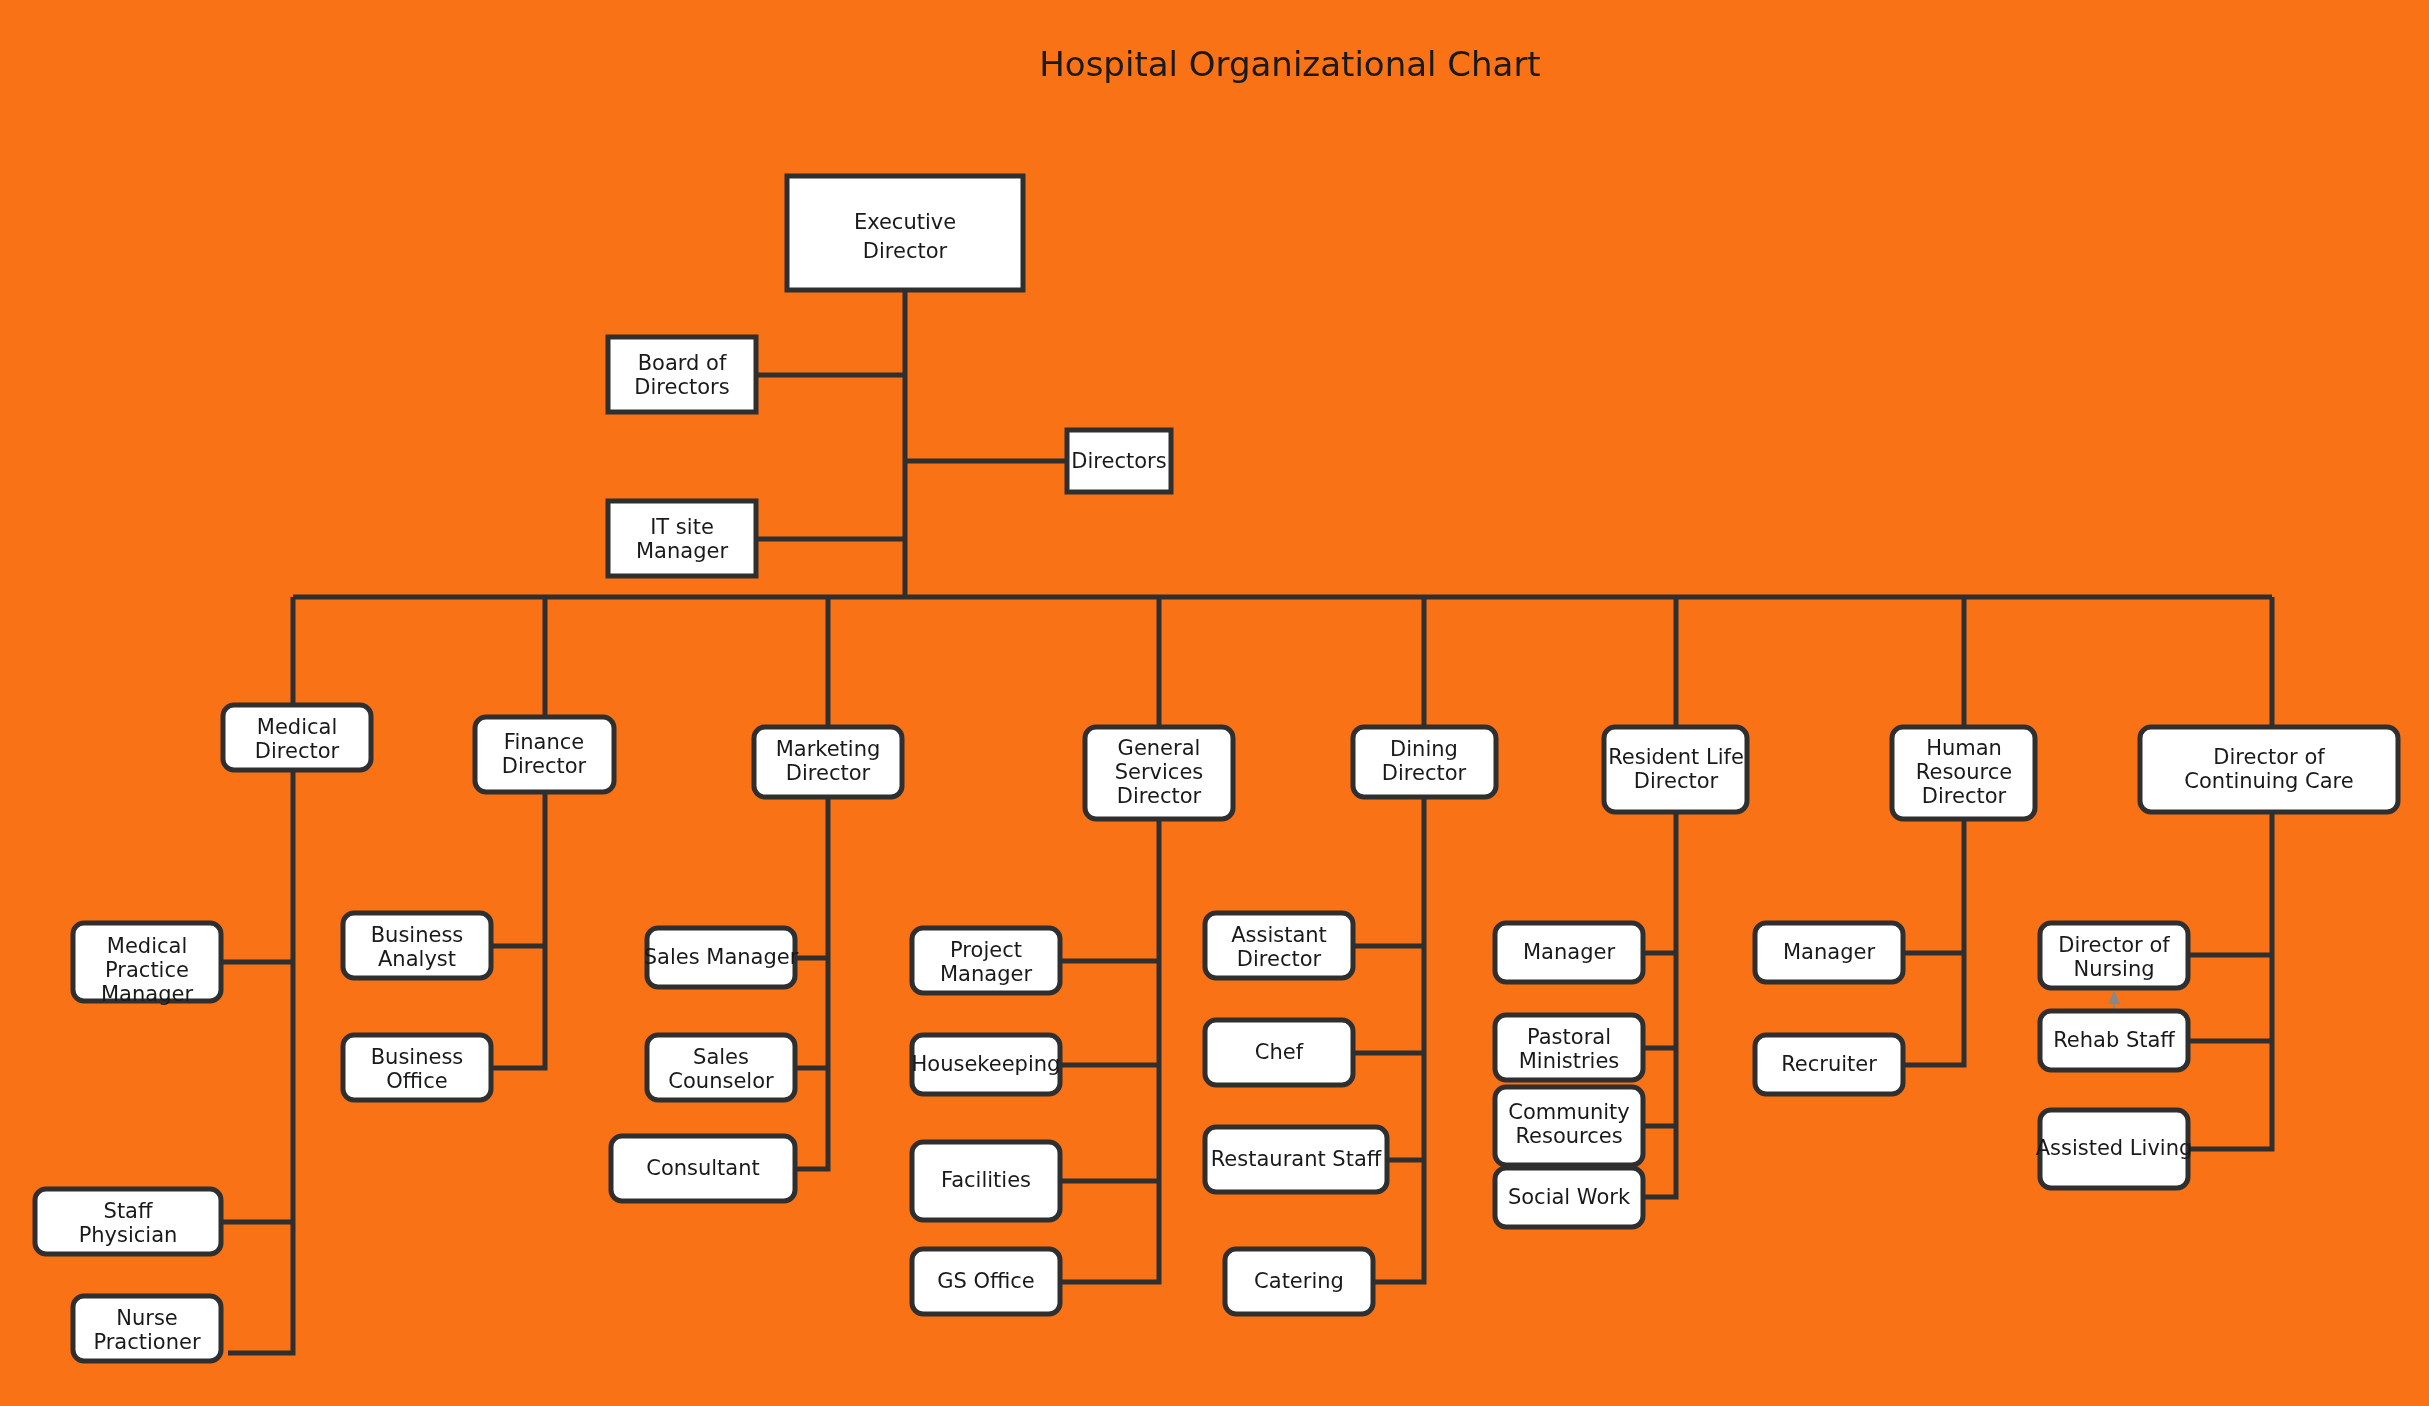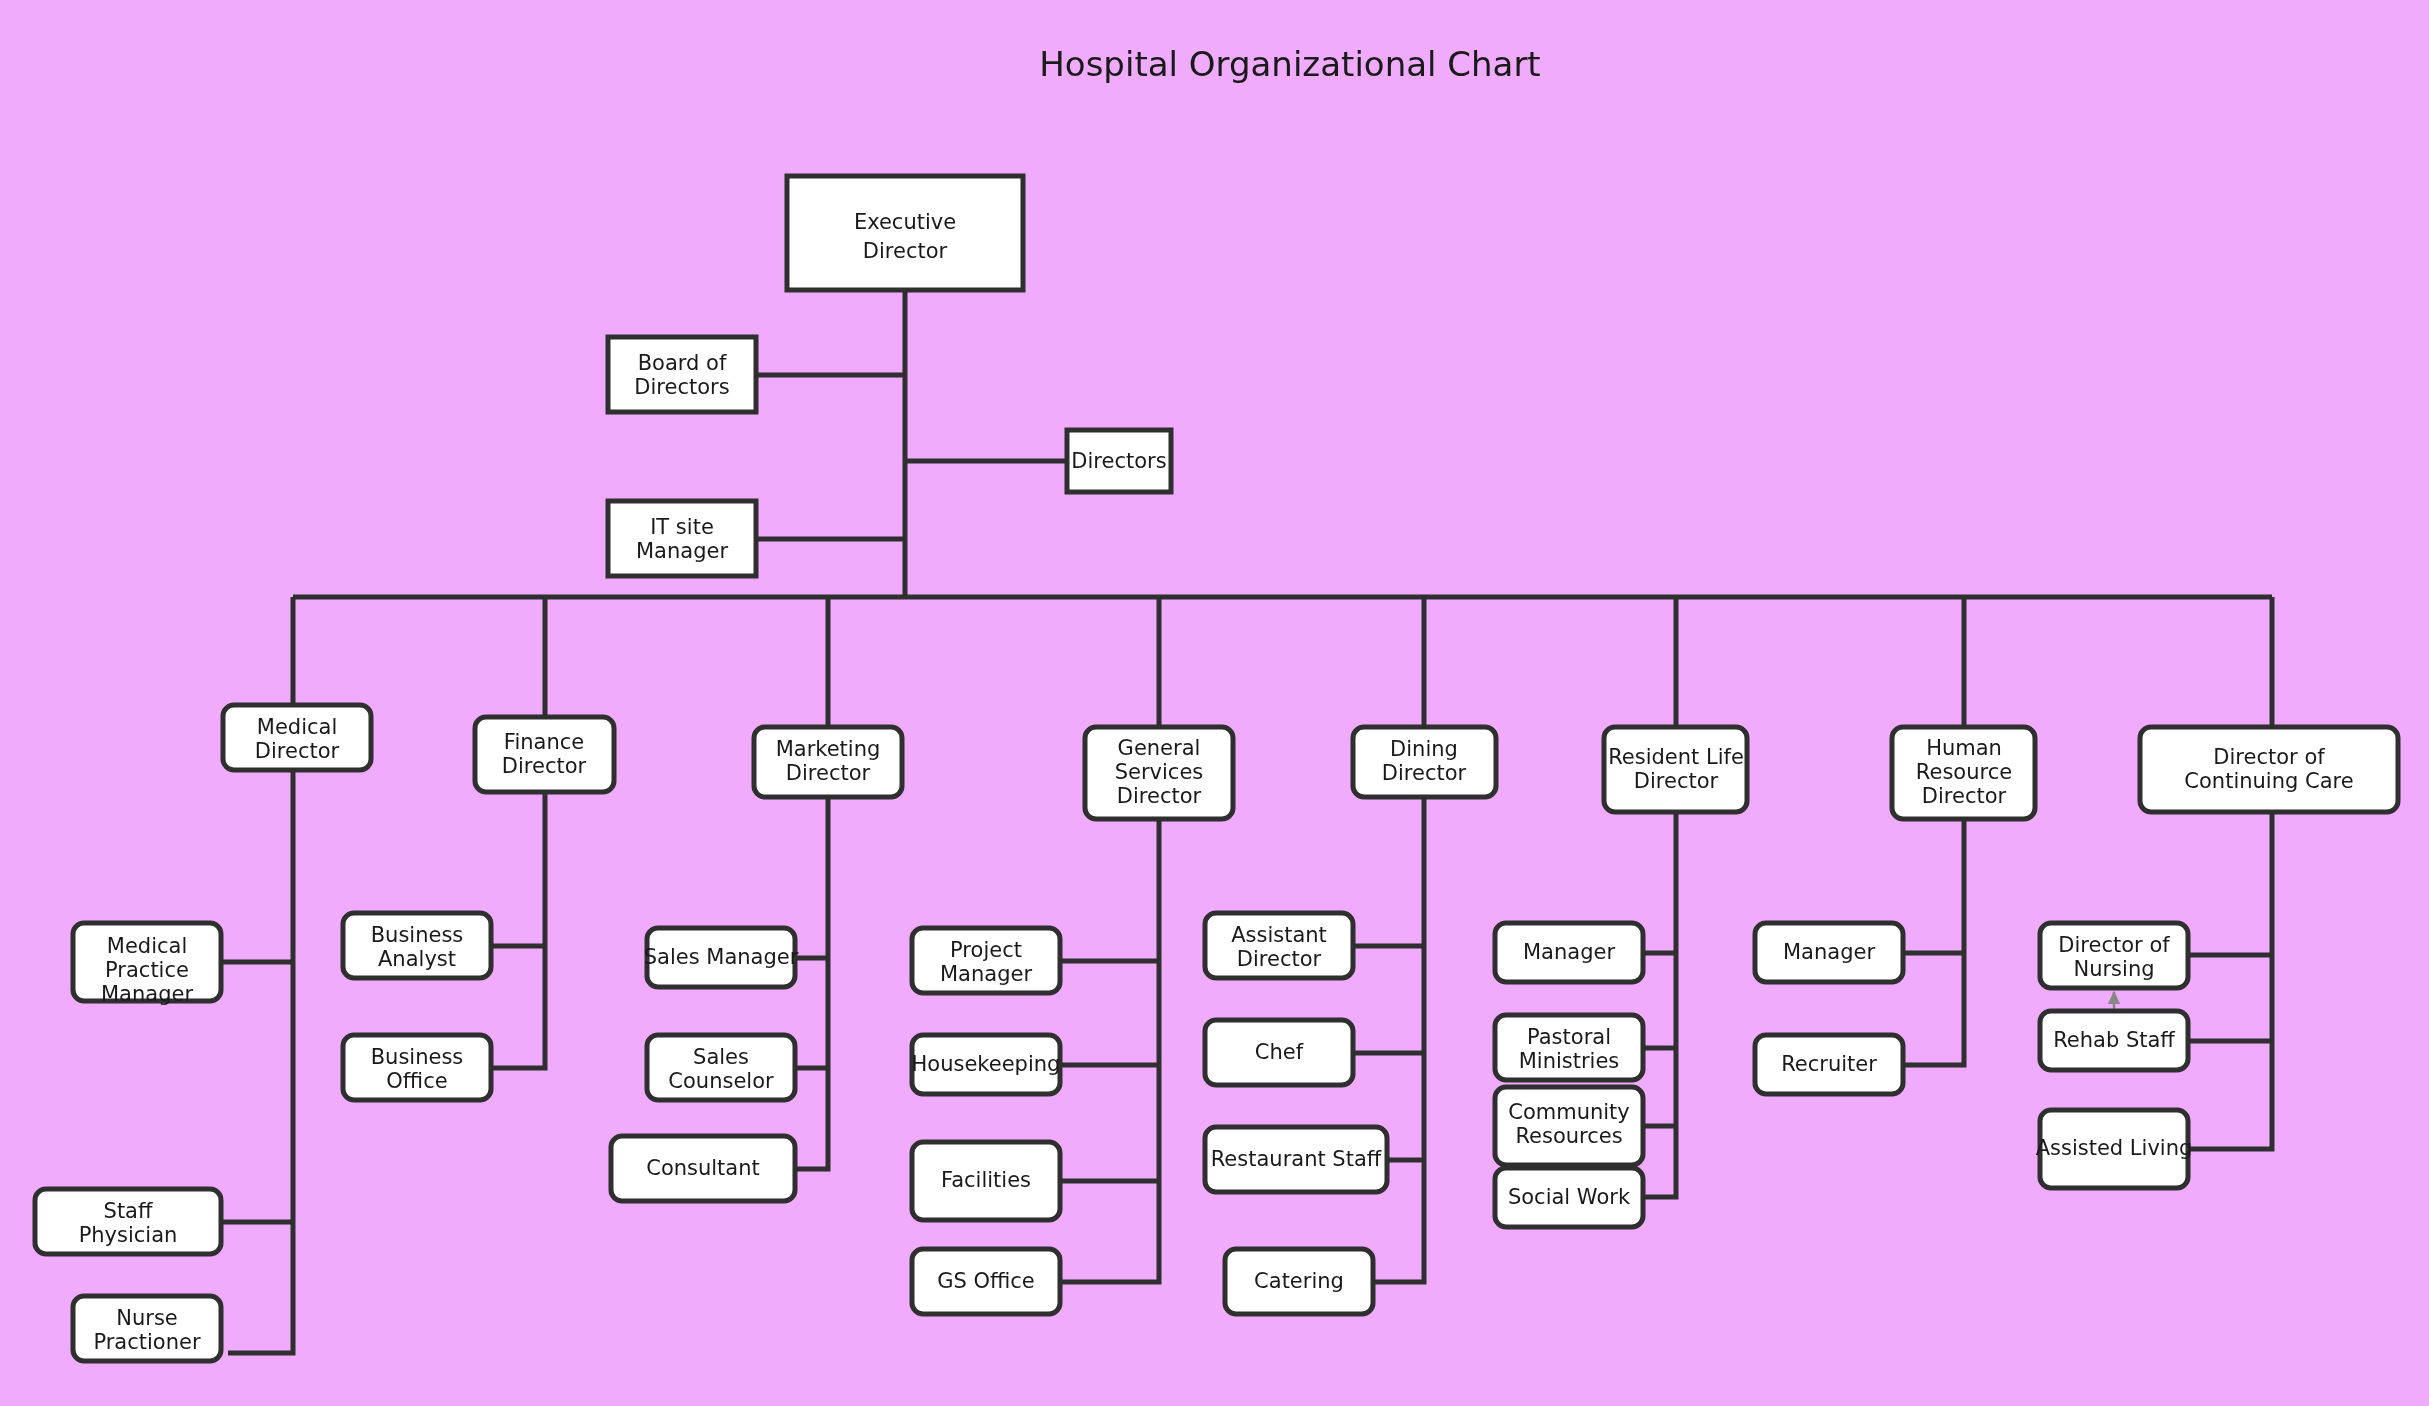--- a/index.html
+++ b/index.html
@@ -10,21 +10,21 @@
   body {
     width: 2429px;
     height: 1406px;
     font-family: "DejaVu Sans", sans-serif;
     overflow: hidden;
   }
   #chart-root {
     position: relative;
     width: 2429px;
     height: 1406px;
-    background: #f0abfc;
+    background: #f97316;
   }
   svg.org-svg {
     position: absolute;
     top: 0;
     left: 0;
     width: 2429px;
     height: 1406px;
     display: block;
   }
   .node-rect {

